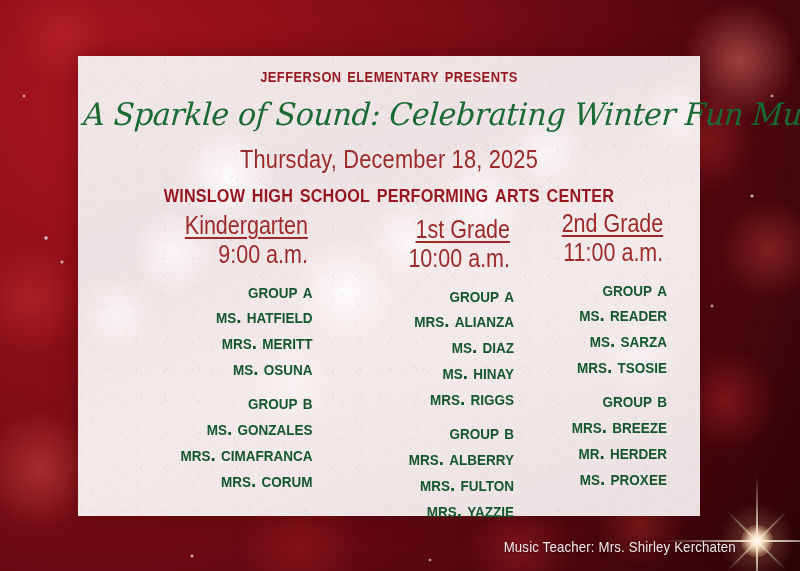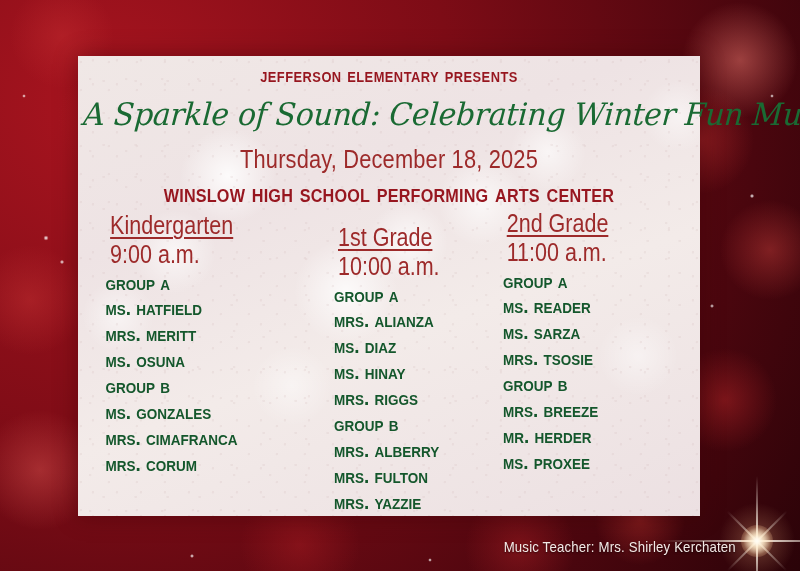--- a/index.html
+++ b/index.html
@@ -145,44 +145,44 @@
     letter-spacing: .2px;
     transform: scaleX(0.9);
   }
 
   .columns {
     position: absolute;
     top: 156px; left: 0; right: 0; bottom: 0;
   }
   .col {
     position: absolute;
-    text-align: left;
+    text-align: right;
   }
   #col-0 { left: 16px;  width: 230px; top: 0px; }
-  #col-1 { left: 246px; width: 200px; top: 12px; }
+  #col-1 { left: 246px; width: 200px; top: 4px; }
   #col-2 { left: 416px; width: 182px; top: -2px; }
 
   .col-grade {
     color: #9d2a2a;
     font-family: "Liberation Sans Narrow", "Liberation Sans", sans-serif;
     font-size: 25px;
     line-height: 1.08;
     text-decoration: underline;
     text-underline-offset: 3px;
     text-decoration-thickness: 2px;
     transform: scaleX(0.86);
   }
   .col-time {
     color: #9d2a2a;
     font-family: "Liberation Sans Narrow", "Liberation Sans", sans-serif;
     font-size: 25px;
     line-height: 1.22;
     transform: scaleX(0.86);
   }
-  .group { margin-top: 0; }
+  .group { margin-top: 8px; }
   .group-label {
     color: #14572c;
     font-family: "Liberation Sans Narrow", "Liberation Sans", sans-serif;
     font-weight: bold;
     font-size: 21px;
     font-variant: small-caps;
     text-transform: lowercase;
     line-height: 1.22;
     transform: scaleX(0.9);
   }

